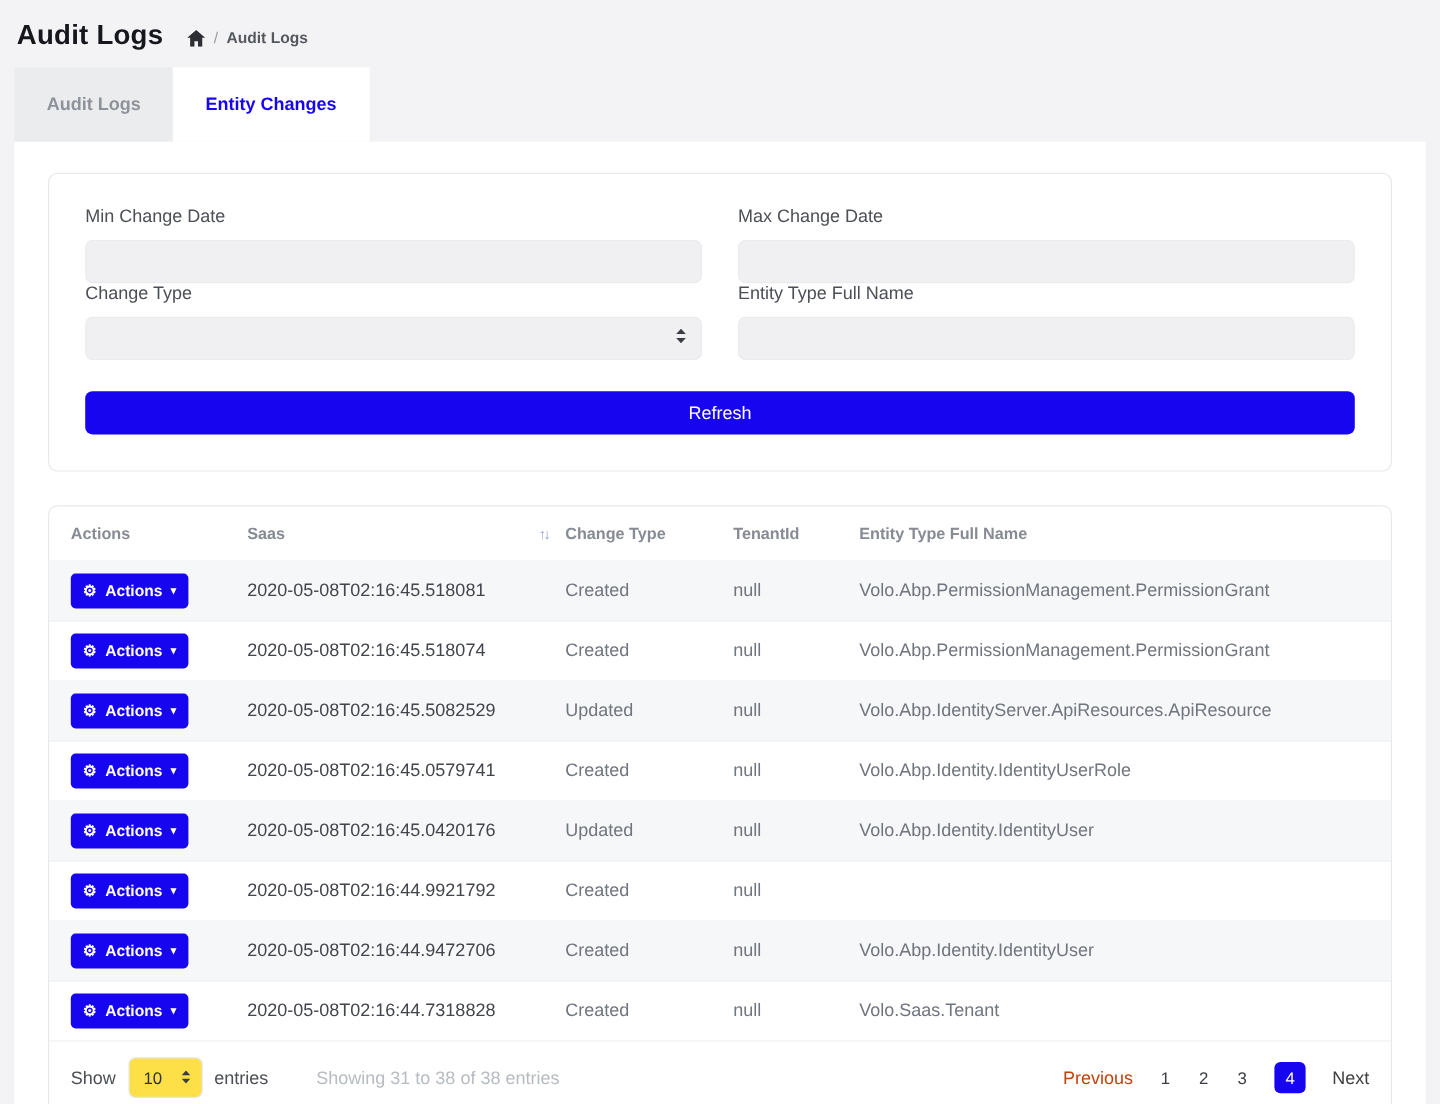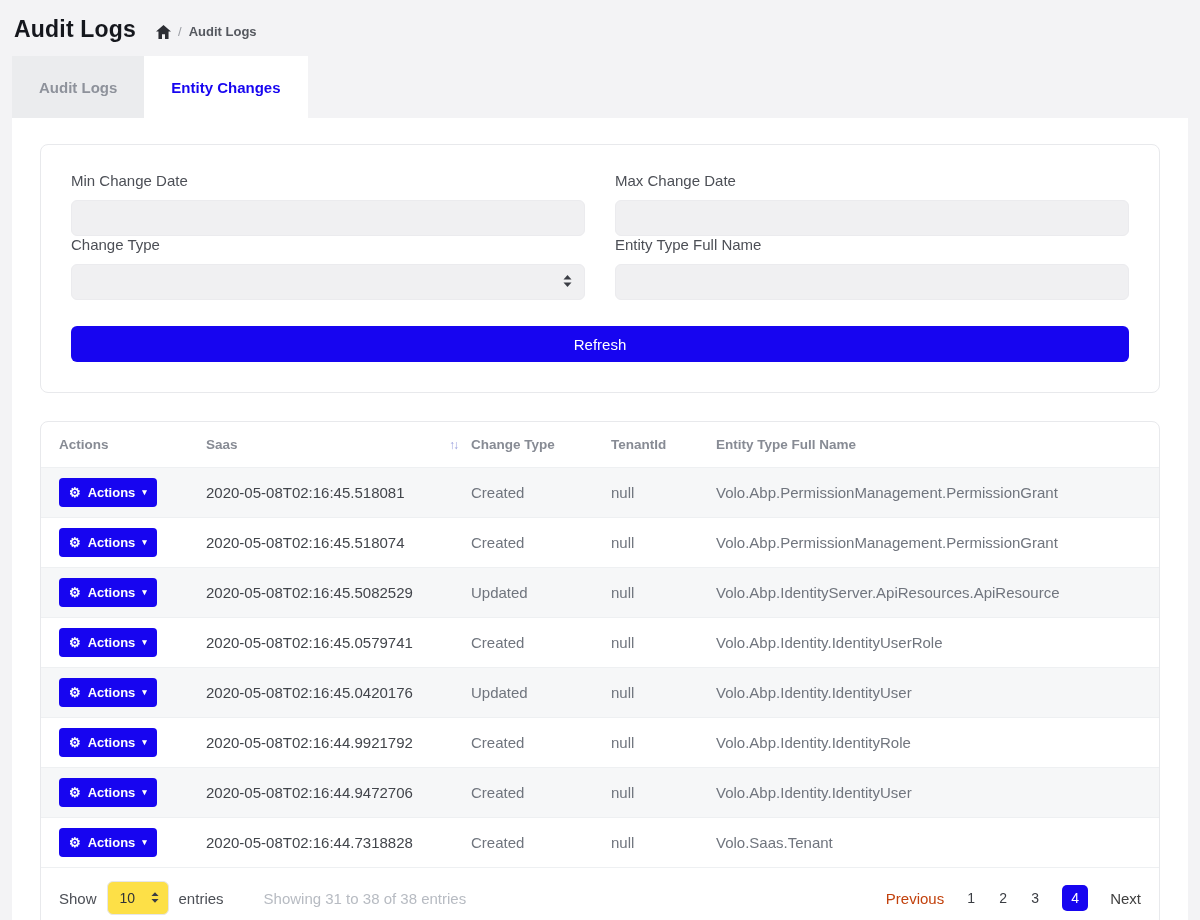--- a/index.html
+++ b/index.html
@@ -196,21 +196,20 @@
         <div class="td">
           <button class="actions-btn">
             <span class="gear">⚙</span>
             <span>Actions</span>
             <span class="caret">▾</span>
           </button>
         </div>
         <div class="td td-time">2020-05-08T02:16:44.9921792</div>
         <div class="td">Created</div>
         <div class="td">null</div>
-        <div class="td">Volo.Abp.Identity.IdentityRole</div>
       </div>
 
       <div class="t-row">
         <div class="td">
           <button class="actions-btn">
             <span class="gear">⚙</span>
             <span>Actions</span>
             <span class="caret">▾</span>
           </button>
         </div>

